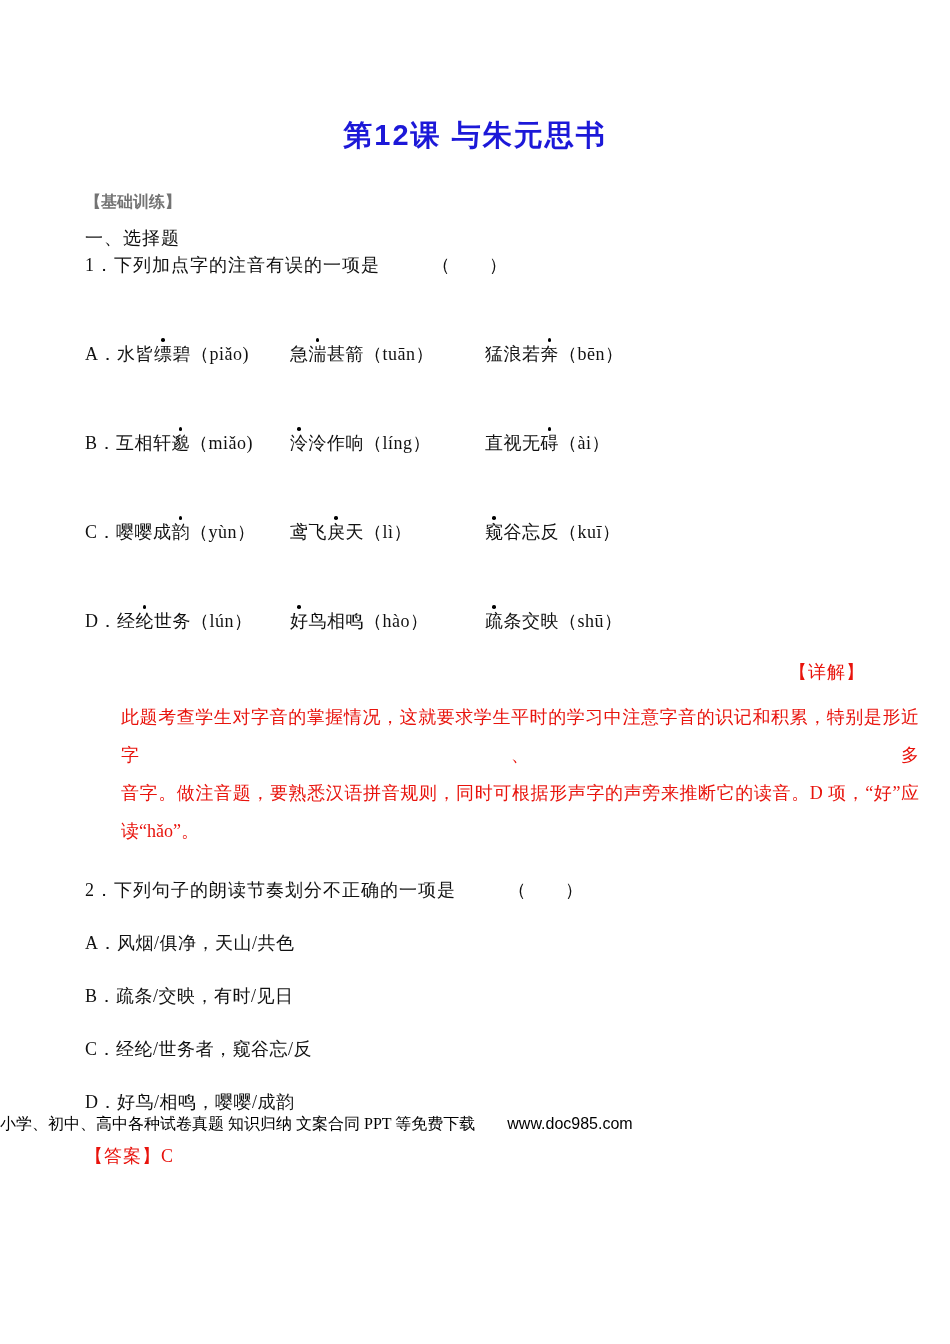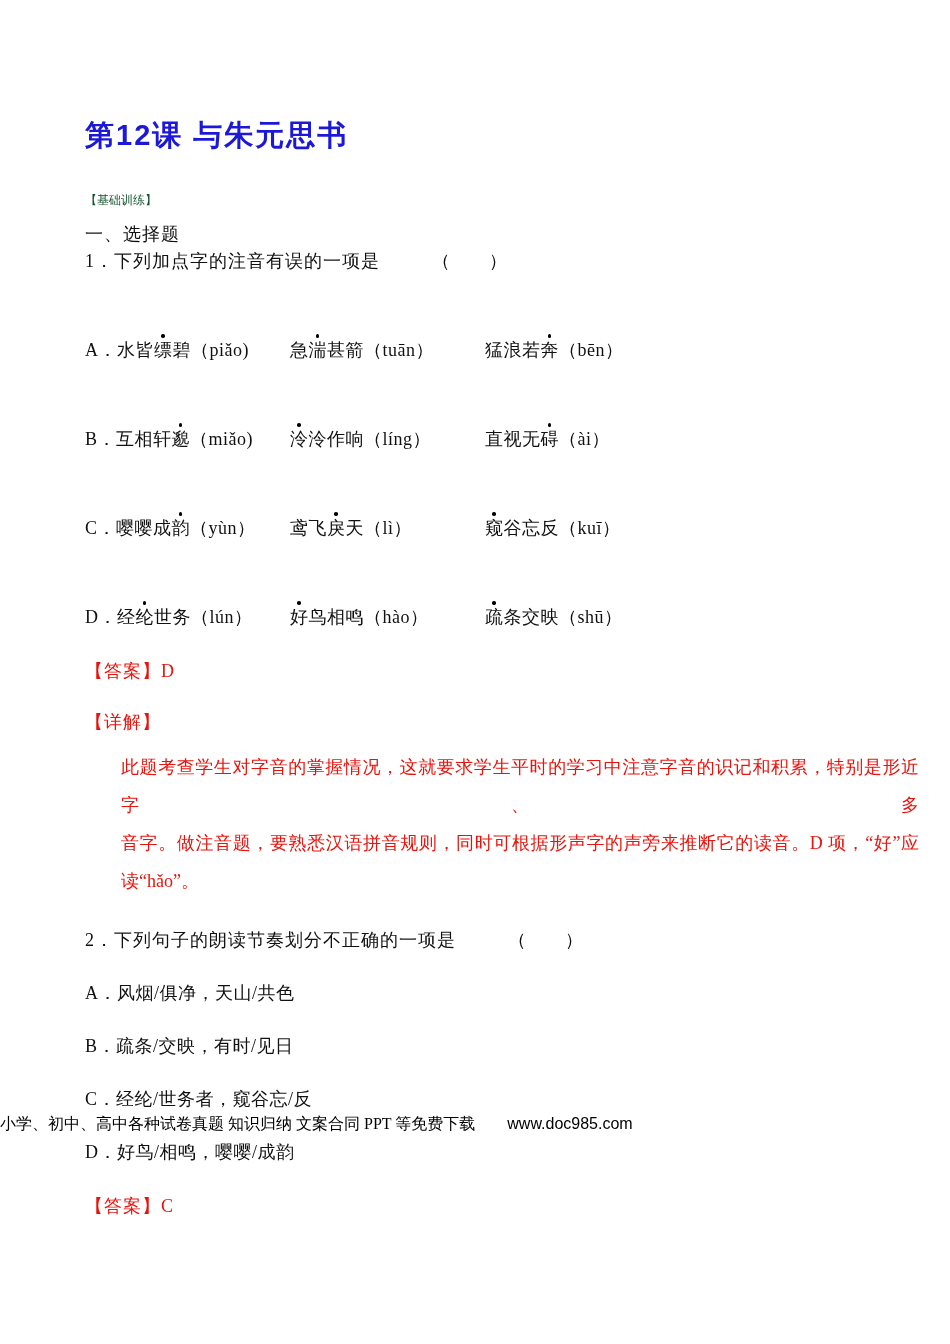--- a/index.html
+++ b/index.html
@@ -10,34 +10,34 @@
     overflow: hidden;
     font-family: "Liberation Serif", "DejaVu Serif", serif;
     color: #111111;
     --blue: #1c18d8;
     --red: #e8130c;
   }
   .page { padding: 0 85px; }
 
   .title {
     padding-top: 116px;
-    text-align: left;
+    text-align: center;
     font-family: "Liberation Sans", "DejaVu Sans", sans-serif;
     font-weight: bold;
     font-size: 29px;
     letter-spacing: 2px;
     color: var(--blue);
   }
 
   .sec-header {
     margin-top: 36px;
     font-family: "Liberation Sans", "DejaVu Sans", sans-serif;
-    font-weight: normal;
-    font-size: 12px;
-    color: #14532d;
+    font-weight: bold;
+    font-size: 16px;
+    color: #737373;
   }
 
   .subsec {
     margin-top: 13px;
     font-size: 18px;
     letter-spacing: 1px;
   }
 
   .prompt-row {
     margin-top: 3px;
@@ -73,20 +73,21 @@
     margin-top: 30px;
     font-size: 18px;
     color: var(--red);
     letter-spacing: 1px;
   }
   .detail-line {
     margin-top: 27px;
     font-size: 18px;
     color: var(--red);
     letter-spacing: 1px;
+    text-align: right;
   }
   .expl {
     margin-top: 14px;
     width: 798px;
     font-size: 18px;
     line-height: 38px;
     color: var(--red);
     margin-left: 36px;
   }
   .expl .jline { text-align: justify; text-align-last: justify; }
@@ -129,21 +130,20 @@
         <div class="option-row">
           <span class="opt-col c0"><span>C．</span><span>嘤嘤成</span><span class="dotted">韵</span><span>（yùn）</span></span>
           <span class="opt-col c1"><span>鸢飞</span><span class="dotted">戾</span><span>天（lì）</span></span>
           <span class="opt-col c2"><span class="dotted">窥</span><span>谷忘反（kuī）</span></span>
         </div>
         <div class="option-row">
           <span class="opt-col c0"><span>D．</span><span>经</span><span class="dotted">纶</span><span>世务（lún）</span></span>
           <span class="opt-col c1"><span class="dotted">好</span><span>鸟相鸣（hào）</span></span>
           <span class="opt-col c2"><span class="dotted">疏</span><span>条交映（shū）</span></span>
         </div>
-        <div class="answer-line"><span>【答案】</span><span>D</span></div>
         <div class="detail-line">【详解】</div>
         <div class="expl">
           <div class="jline">此题考查学生对字音的掌握情况，这就要求学生平时的学习中注意字音的识记和积累，特别是形近字、多</div>
           <div class="jline">音字。做注音题，要熟悉汉语拼音规则，同时可根据形声字的声旁来推断它的读音。D 项，“好”应</div>
           <div>读“hǎo”。</div>
         </div>
       </div>
       <div class="question">
         <div class="prompt-row"><span>2．</span><span>下列句子的朗读节奏划分不正确的一项是</span><span class="prompt-paren">（　　）</span></div>
         <div class="option-row">

